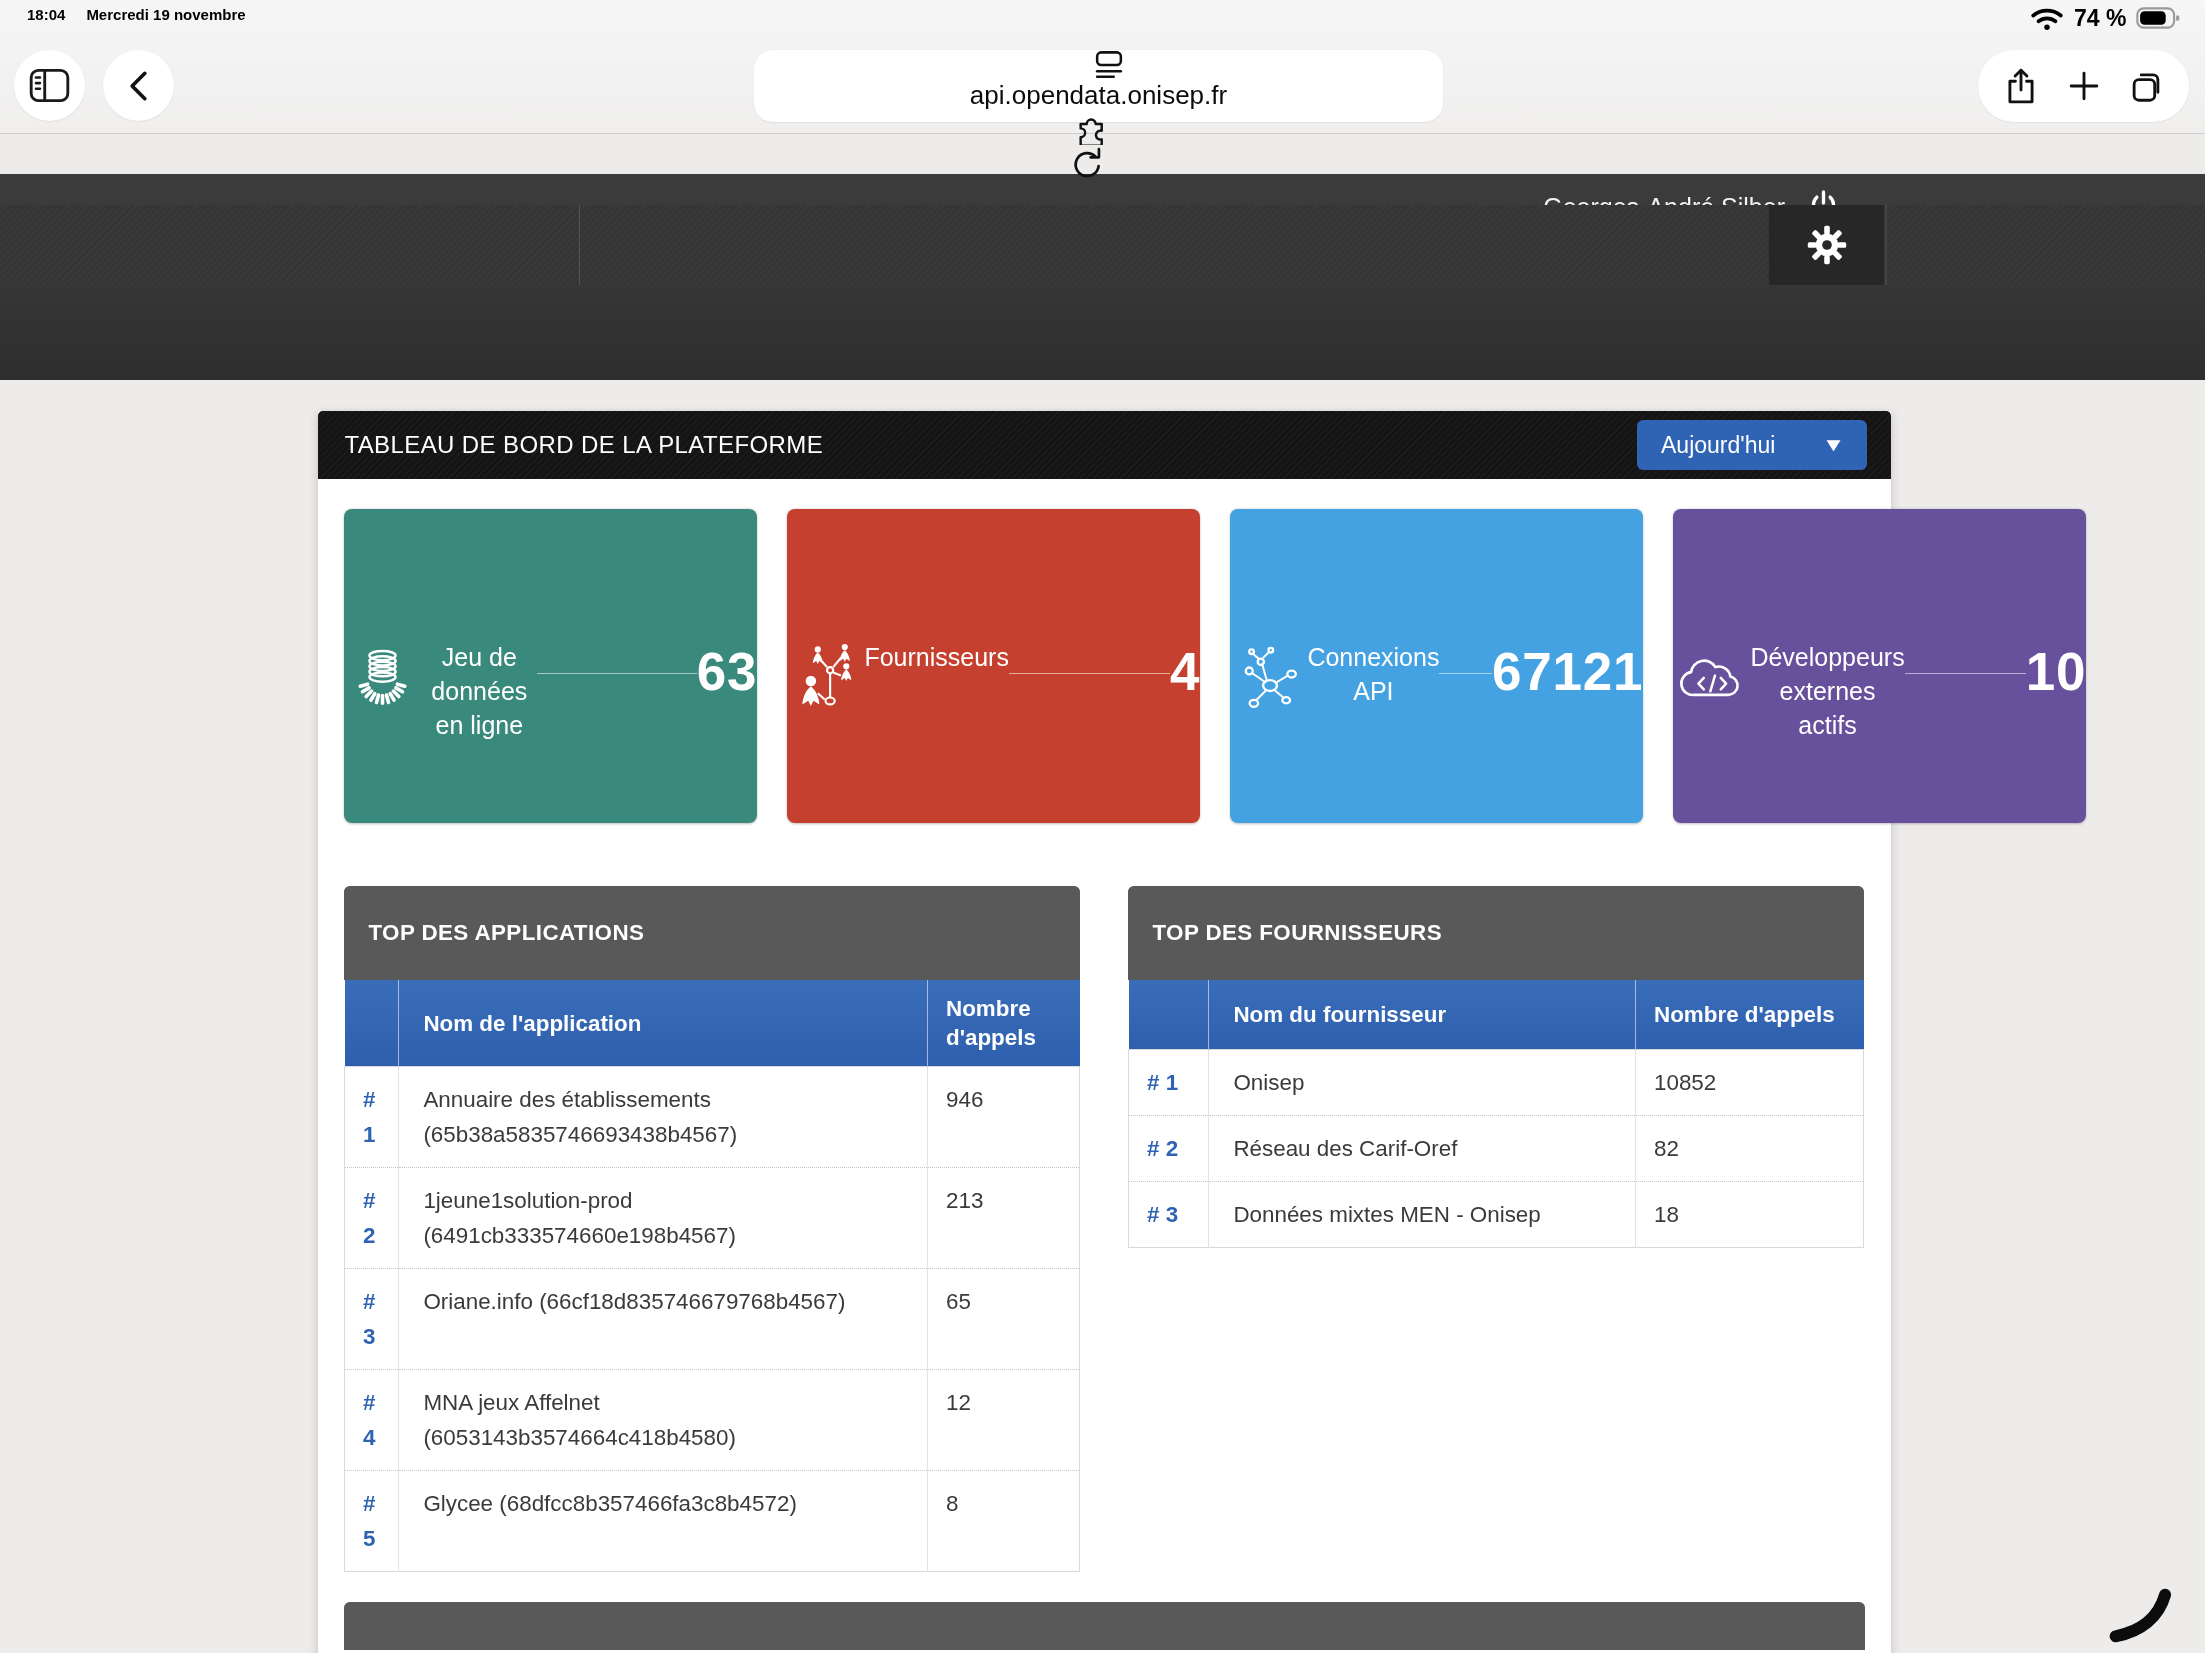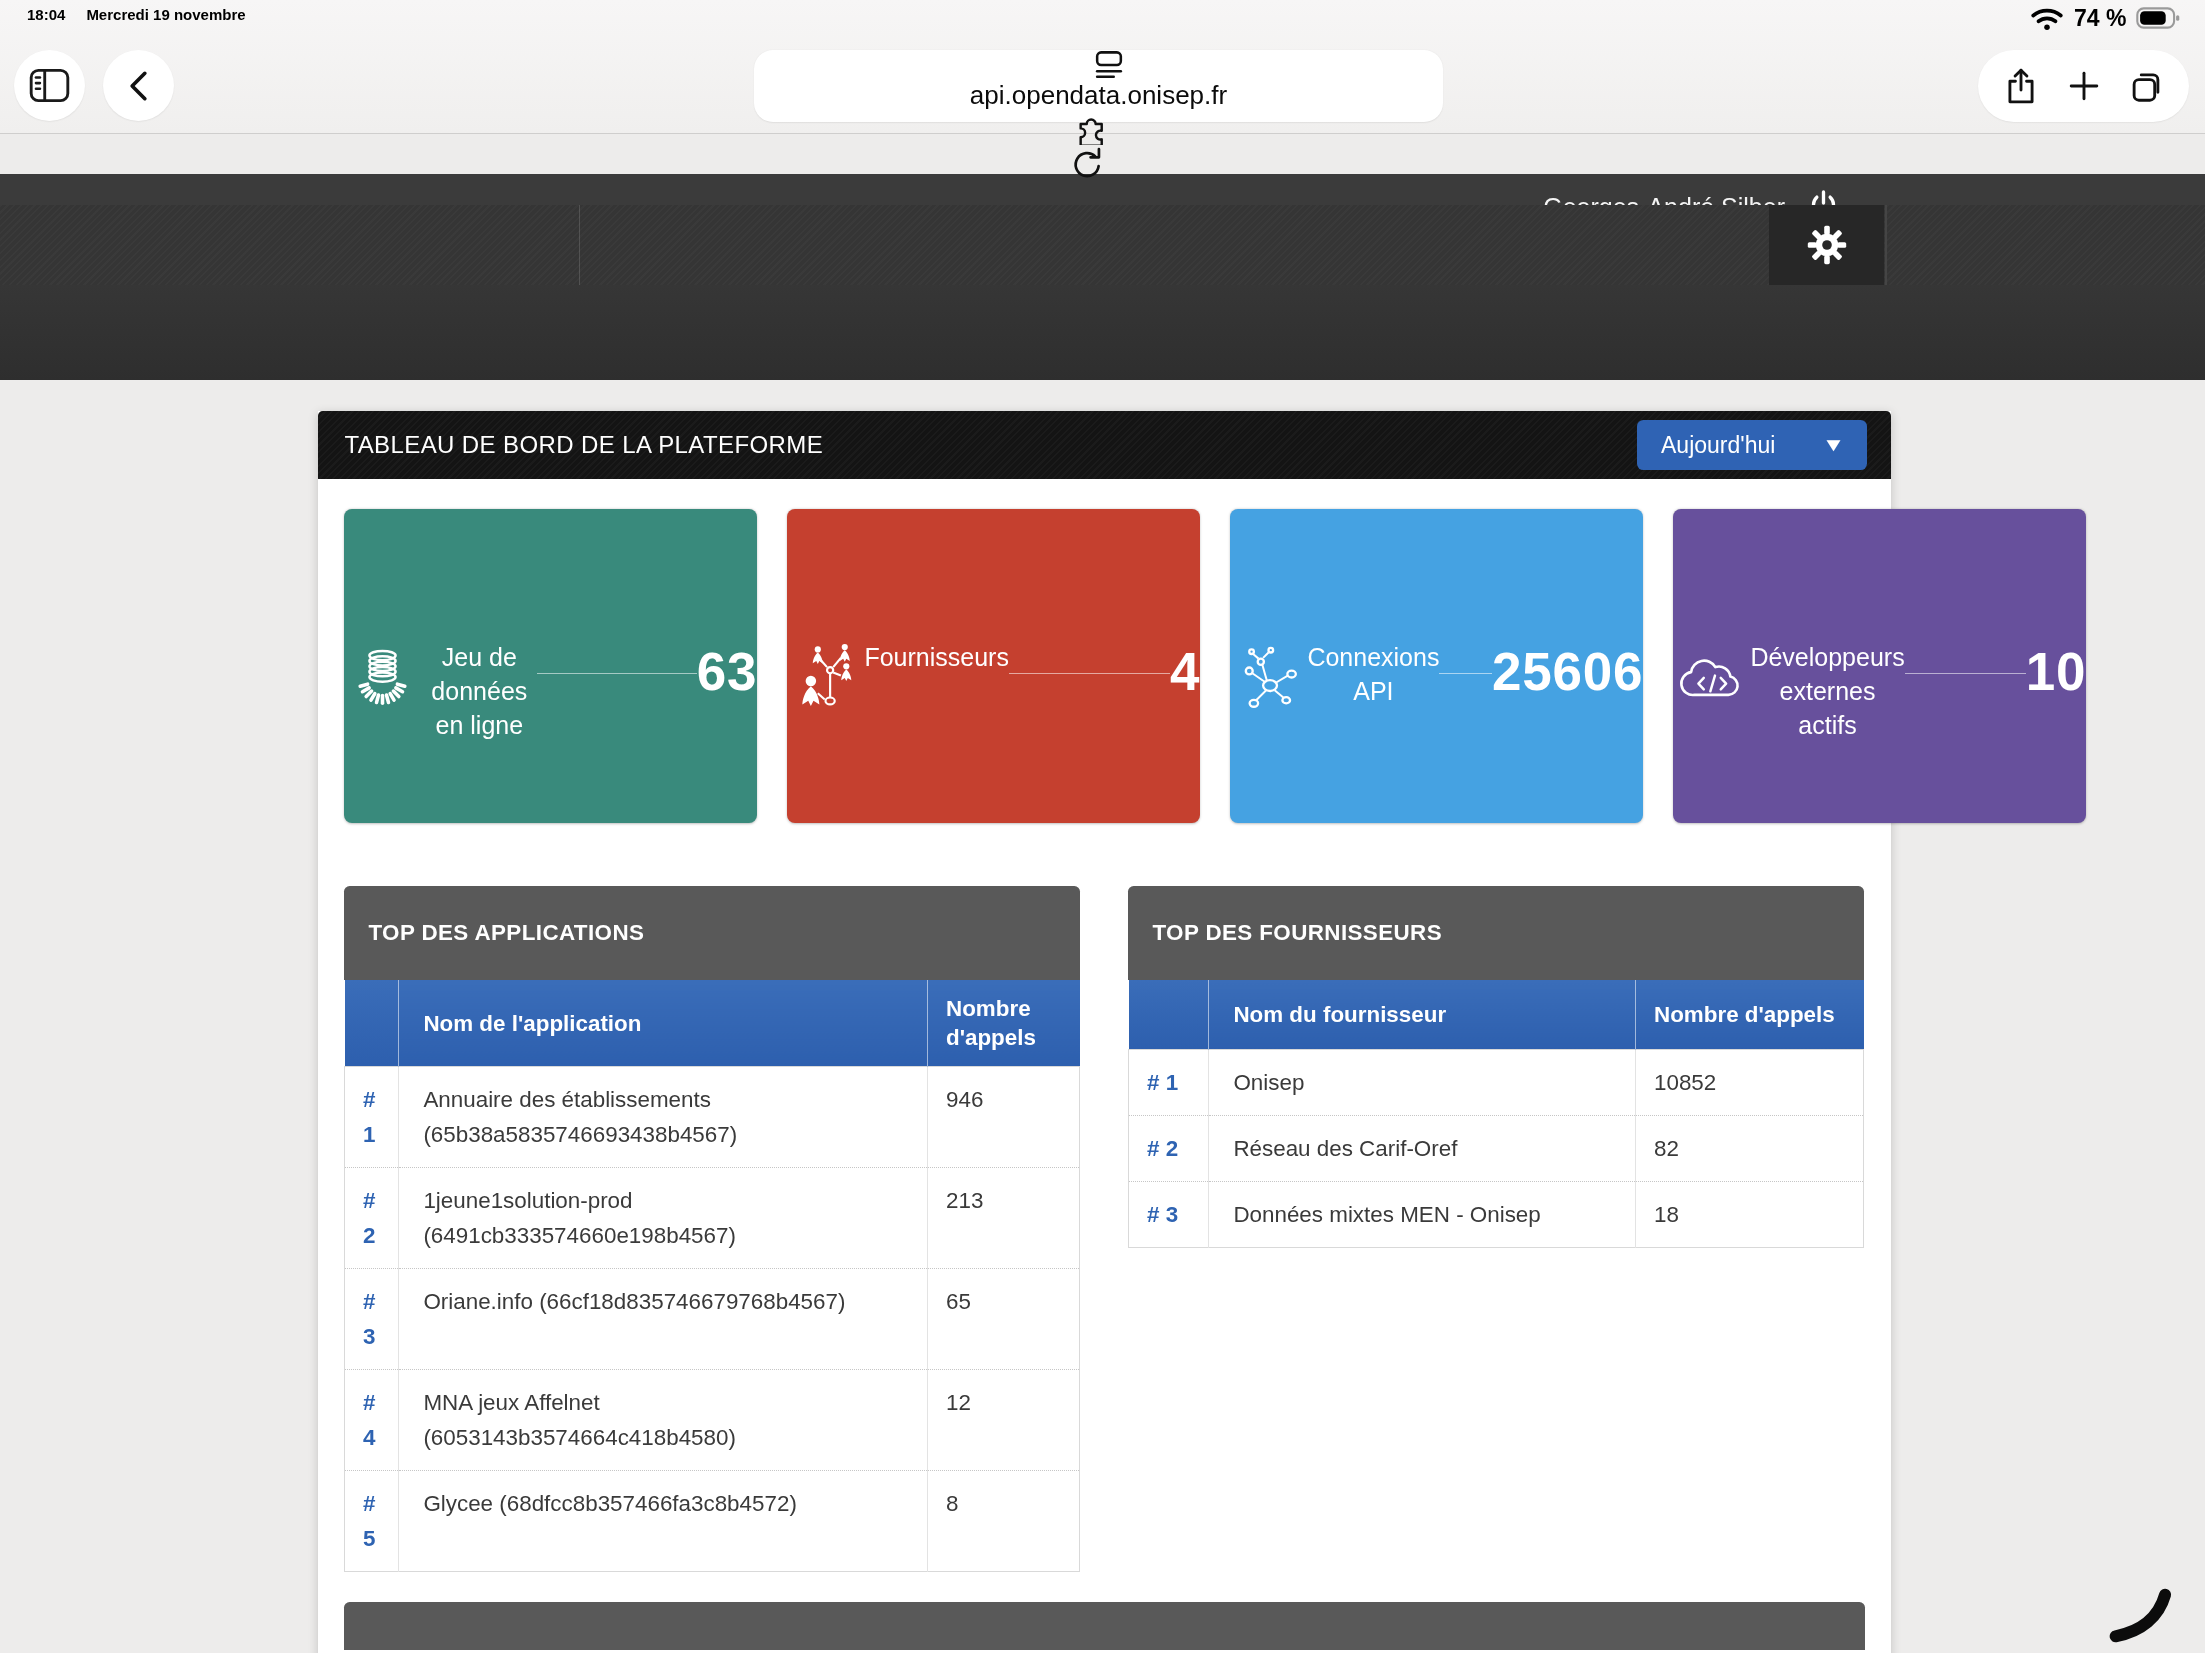--- a/index.html
+++ b/index.html
@@ -343,21 +343,21 @@
             <ellipse cx="31" cy="77" rx="5.5" ry="4.5"></ellipse>
             <ellipse cx="73" cy="73" rx="5" ry="4"></ellipse>
             <circle cx="40" cy="23" r="4"></circle>
             <circle cx="28" cy="10" r="3"></circle>
             <circle cx="53" cy="8" r="3"></circle>
           </g>
         </svg>
       </div>
       <div class="stat-label">Connexions API</div>
       <div class="stat-hr"></div>
-      <div class="stat-value">25606</div>
+      <div class="stat-value">67121</div>
     </div>
 
     <div class="stat-card" style="background: rgb(103, 80, 156);">
       <div class="stat-icon">
         <svg width="77" height="77" viewBox="0 0 100 100" fill="none" stroke="#fff" stroke-linecap="round" stroke-linejoin="round">
           <path d="M28 66 h44 a12 12 0 0 0 2.5 -23.7 A15 15 0 0 0 55 30 a17 17 0 0 0 -31.5 6.5 A14.5 14.5 0 0 0 28 66 Z" stroke-width="3.4"></path>
           <polyline points="40,44 33,51.5 40,59" stroke-width="3.2"></polyline>
           <polyline points="62,44 69,51.5 62,59" stroke-width="3.2"></polyline>
           <line x1="54.5" y1="41" x2="48.5" y2="61.5" stroke-width="3.2"></line>
         </svg>

